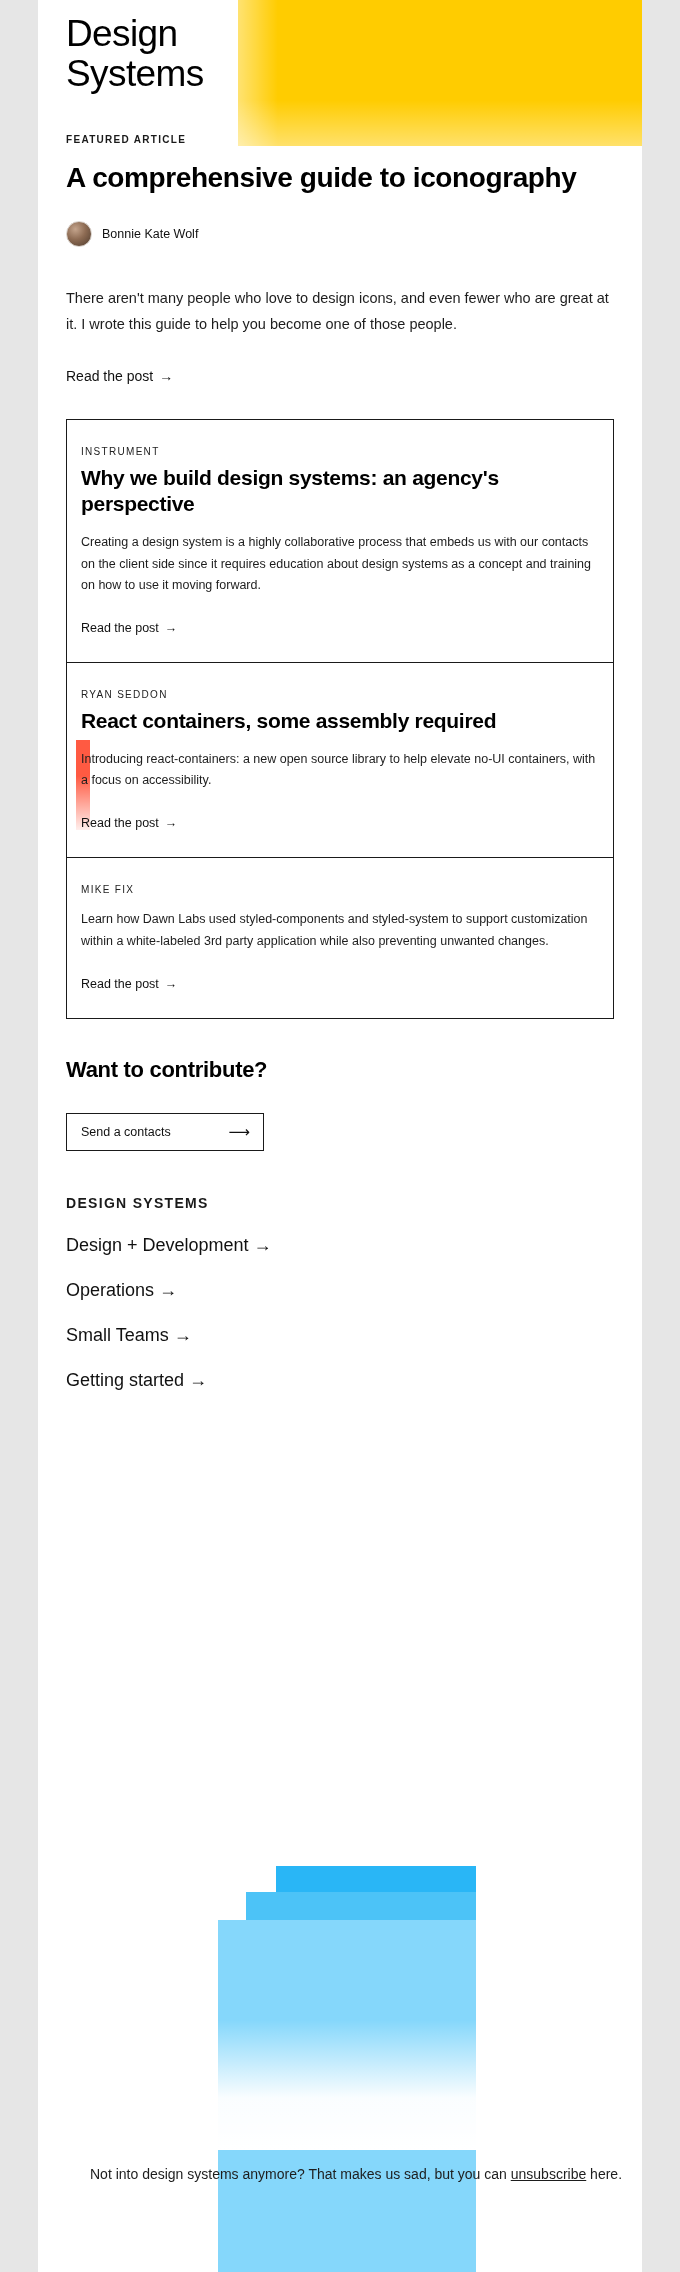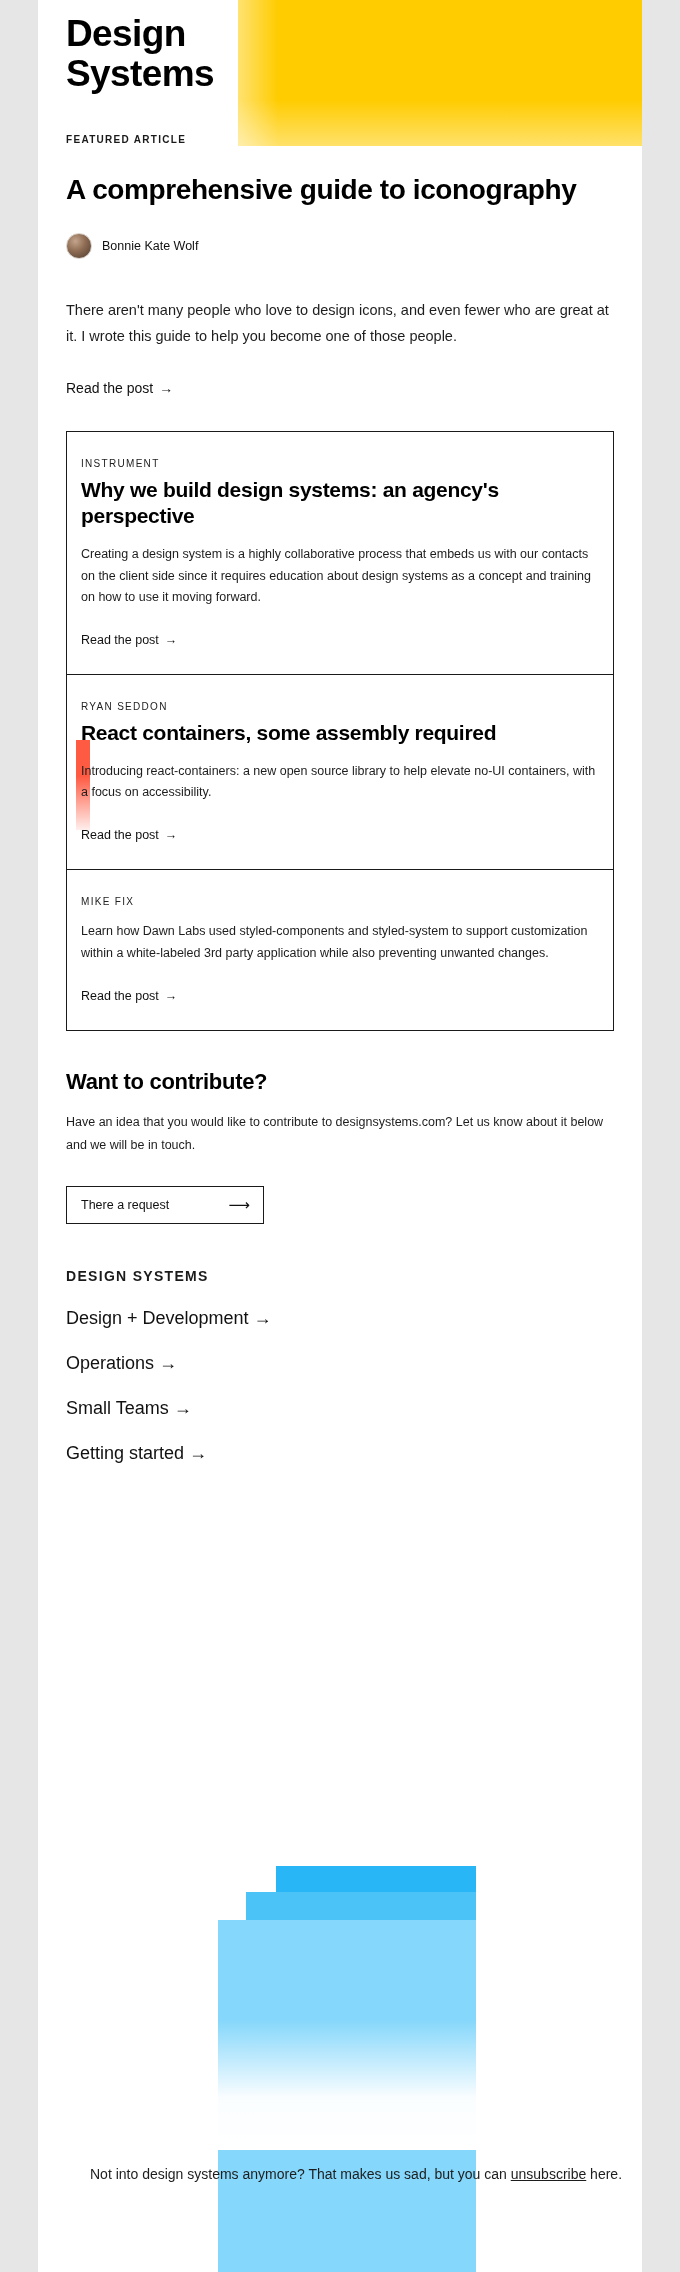--- a/index.html
+++ b/index.html
@@ -116,37 +116,37 @@
     position: relative;
     z-index: 3;
     padding: 0 14px;
   }
 
   
   .masthead {
     margin: 14px 0 0 14px;
     font-size: 37px;
     line-height: 1.08;
-    font-weight: bold;
+    font-weight: normal;
     letter-spacing: -0.6px;
     color: #000;
   }
   .masthead span { display: block; }
 
   
   .eyebrow {
     margin: 40px 0 0 14px;
     font-size: 10px;
     letter-spacing: 1.3px;
     font-weight: bold;
     color: #1a1a1a;
     text-transform: uppercase;
   }
   .feature-title {
-    margin: 28px 14px 0 14px;
+    margin: 16px 14px 0 14px;
     font-size: 28px;
     line-height: 1.2;
     font-weight: bold;
     letter-spacing: -0.4px;
     color: #000;
   }
   .byline {
     display: flex;
     align-items: center;
     margin: 26px 0 0 14px;
@@ -348,24 +348,23 @@
           <div class="card-kicker">MIKE FIX</div>
           <div class="card-desc">Learn how Dawn Labs used styled-components and styled-system to support customization within a white-labeled 3rd party application while also preventing unwanted changes.</div>
           <a class="card-link" href="#">
             <span>Read the post</span><span class="arr">→</span>
           </a>
         </div>
 
       </div>
 
       <h2 class="contrib-title">Want to contribute?</h2>
-      <p class="contrib-body">Have an idea that you would like to contribute to designsystems.com? Let us know about it below and we will be in touch.</p>
 
       <div class="request-btn">
-        <span>There a request</span>
+        <span>Send a contacts</span>
         <span class="long-arrow">⟶</span>
       </div>
 
       <div class="footer-eyebrow">DESIGN SYSTEMS</div>
 
       <a class="footer-link" href="#">
         <span>Design + Development</span><span class="arr">→</span>
       </a>
       <a class="footer-link" href="#">
         <span>Operations</span><span class="arr">→</span>

